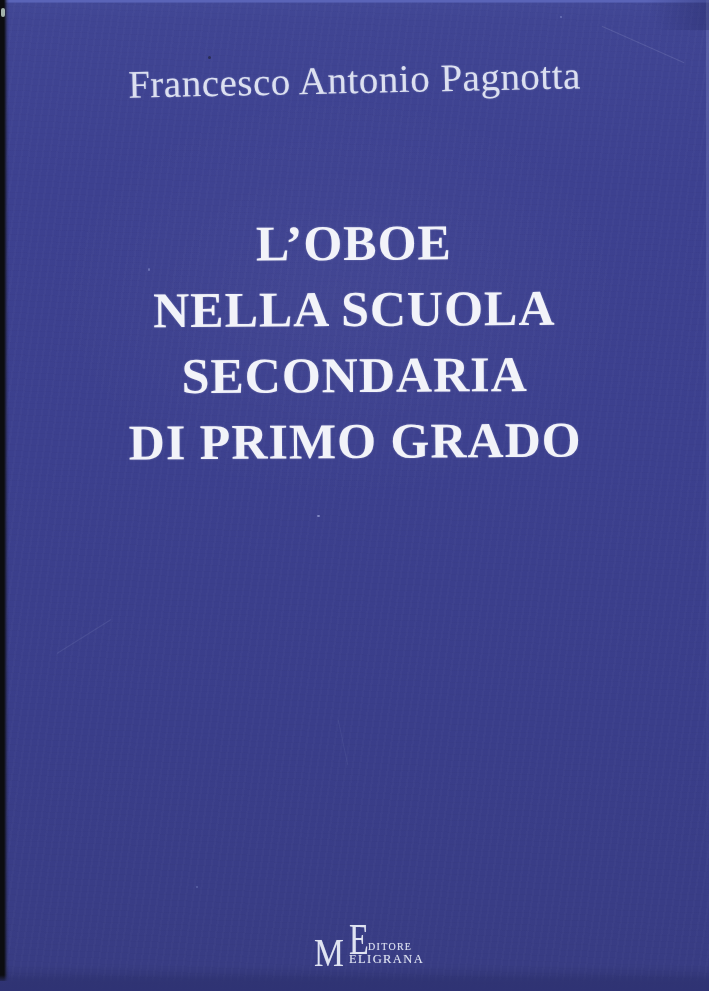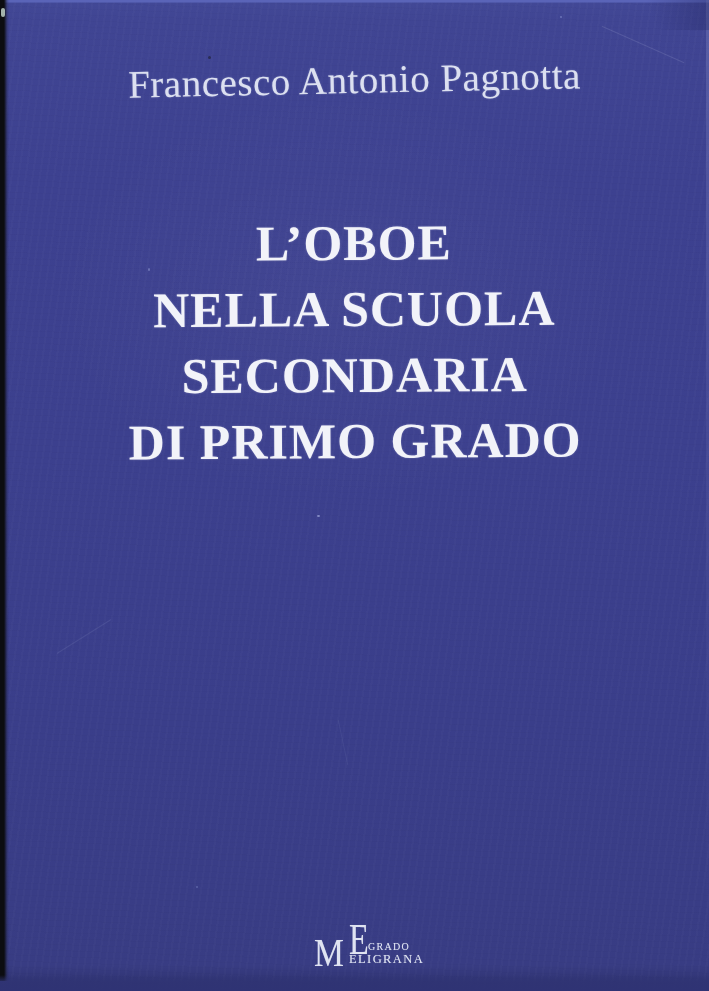--- a/index.html
+++ b/index.html
@@ -153,17 +153,17 @@
   <div class="title">
     <div class="title-line">L’OBOE</div>
     <div class="title-line">NELLA SCUOLA</div>
     <div class="title-line">SECONDARIA</div>
     <div class="title-line">DI PRIMO GRADO</div>
   </div>
 
   <div class="logo">
     <span class="logo-m">M</span>
     <span class="logo-e">E</span>
-    <span class="logo-ditore">GRADO</span>
+    <span class="logo-ditore">DITORE</span>
     <span class="logo-eligrana">ELIGRANA</span>
   </div>
 
 </div>
 
 </body></html>

